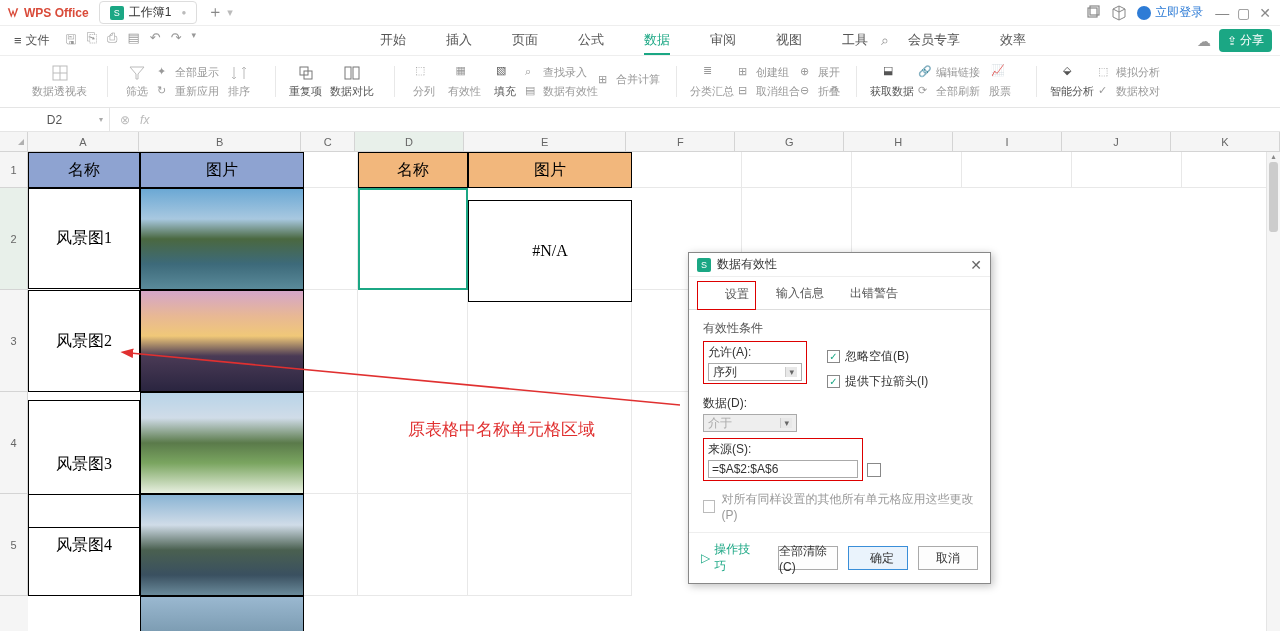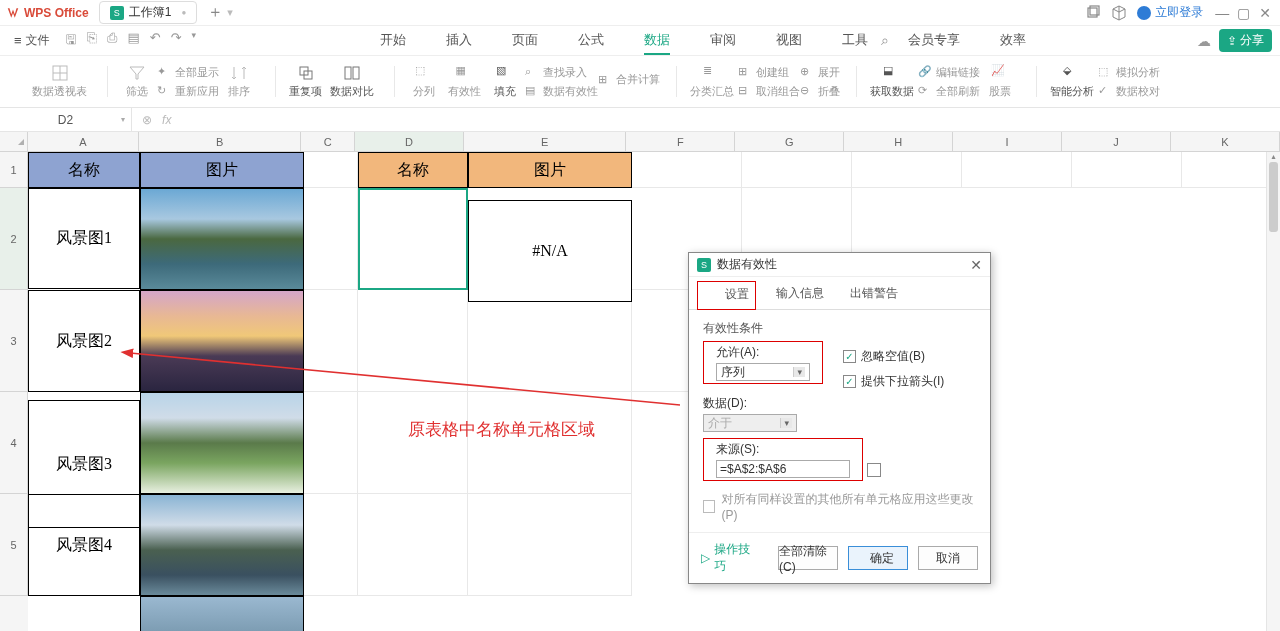--- a/index.html
+++ b/index.html
@@ -39,21 +39,21 @@
 .rib-group + .rib-group::before { content: ""; position: absolute; left: 0; top: 10px; bottom: 10px; width: 1px; background: #e8e8e8; }
 .rib-item { display: flex; flex-direction: column; align-items: center; gap: 2px; color: #999; font-size: 11px; padding: 0 4px; min-width: 40px; }
 .rib-item .rico { width: 18px; height: 18px; display: inline-block; }
 .rib-small { display: flex; flex-direction: column; gap: 4px; }
 .rib-small-item { display: flex; align-items: center; gap: 4px; color: #999; font-size: 11px; white-space: nowrap; }
 .rib-small-item .rico { width: 14px; height: 14px; }
 .darklbl { color: #555; }
 
 
 .fxbar { height: 24px; display: flex; align-items: center; border-bottom: 1px solid #e5e5e5; }
-.namebox { width: 132px; text-align: center; border-right: 1px solid #e5e5e5; height: 100%; display: flex; align-items: center; justify-content: center; font-size: 12px; color: #555; position: relative; }
+.namebox { width: 110px; text-align: center; border-right: 1px solid #e5e5e5; height: 100%; display: flex; align-items: center; justify-content: center; font-size: 12px; color: #555; position: relative; }
 .namebox::after { content: "▾"; position: absolute; right: 6px; font-size: 8px; color: #aaa; }
 .fx-icons { display: flex; gap: 10px; padding: 0 10px; color: #bbb; font-size: 12px; align-items: center; }
 .fx-input { flex: 1; padding: 0 6px; }
 
 
 .sheet-wrap { position: absolute; top: 132px; left: 0; right: 0; bottom: 0; display: flex; }
 .sheet { flex: 1; overflow: hidden; position: relative; }
 .corner { position: absolute; left: 0; top: 0; width: 28px; height: 20px; background: #f5f5f5; border-right: 1px solid #d4d4d4; border-bottom: 1px solid #d4d4d4; display: flex; align-items: center; justify-content: flex-end; padding-right: 3px; }
 .corner::after { content: ""; width: 0; height: 0; border-left: 6px solid transparent; border-bottom: 6px solid #b0b0b0; }
 .col-headers { position: absolute; top: 0; left: 28px; right: 0; height: 20px; background: #f5f5f5; display: flex; border-bottom: 1px solid #d4d4d4; }
@@ -83,21 +83,21 @@
 .dlg-title { height: 24px; display: flex; align-items: center; padding: 0 8px; border-bottom: 1px solid #eee; }
 .dlg-title .s-icon2 { width: 14px; height: 14px; background: #1ba784; border-radius: 2px; color: #fff; display: inline-flex; align-items: center; justify-content: center; font-size: 9px; margin-right: 6px; }
 .dlg-close { margin-left: auto; color: #666; font-size: 14px; cursor: pointer; }
 .dlg-tabs { display: flex; border-bottom: 1px solid #ddd; padding: 4px 8px 0 8px; gap: 14px; }
 .dlg-tabs span { padding: 4px 6px 6px 6px; color: #555; cursor: pointer; }
 .dlg-tabs span.active { border: 1px solid #d00; border-bottom: 1px solid #fff; margin-bottom: -1px; background: #fff; padding-left: 27px; }
 .dlg-body { padding: 6px 14px 10px 14px; }
 .dlg-section-label { color: #555; margin: 4px 0; }
 .fld-row { display: flex; align-items: flex-start; gap: 20px; margin: 2px 0; }
 .fld-col { display: flex; flex-direction: column; gap: 2px; }
-.redbox { border: 1px solid #d00; padding: 2px 12px; }
+.redbox { border: 1px solid #d00; padding: 2px 4px; }
 .combo { width: 94px; height: 18px; border: 1px solid #aaa; background: #fff; display: flex; align-items: center; padding: 0 4px; position: relative; color: #333; }
 .combo::after { content: "▾"; position: absolute; right: 4px; font-size: 9px; color: #666; background:#e8e8e8; padding:0 3px; border-left:1px solid #ccc; }
 .combo.disabled { background: #eee; color: #aaa; }
 .chk { display: flex; align-items: center; gap: 5px; margin: 3px 0; }
 .chk-box { width: 13px; height: 13px; border: 1px solid #888; display: inline-flex; align-items: center; justify-content: center; font-size: 10px; color: #1ba784; }
 .src-input { width: 154px; height: 18px; border: 1px solid #aaa; padding: 0 3px; display: flex; align-items: center; background: #fff; font-size: 12px; }
 .src-row { display: flex; align-items: center; gap: 8px; }
 .src-icon { width: 14px; height: 14px; border: 1px solid #888; display: inline-block; }
 .apply-row { display: flex; align-items: center; gap: 6px; margin-top: 10px; color: #999; }
 .apply-row .chk-box.empty { color: transparent; border-color: #bbb; }

